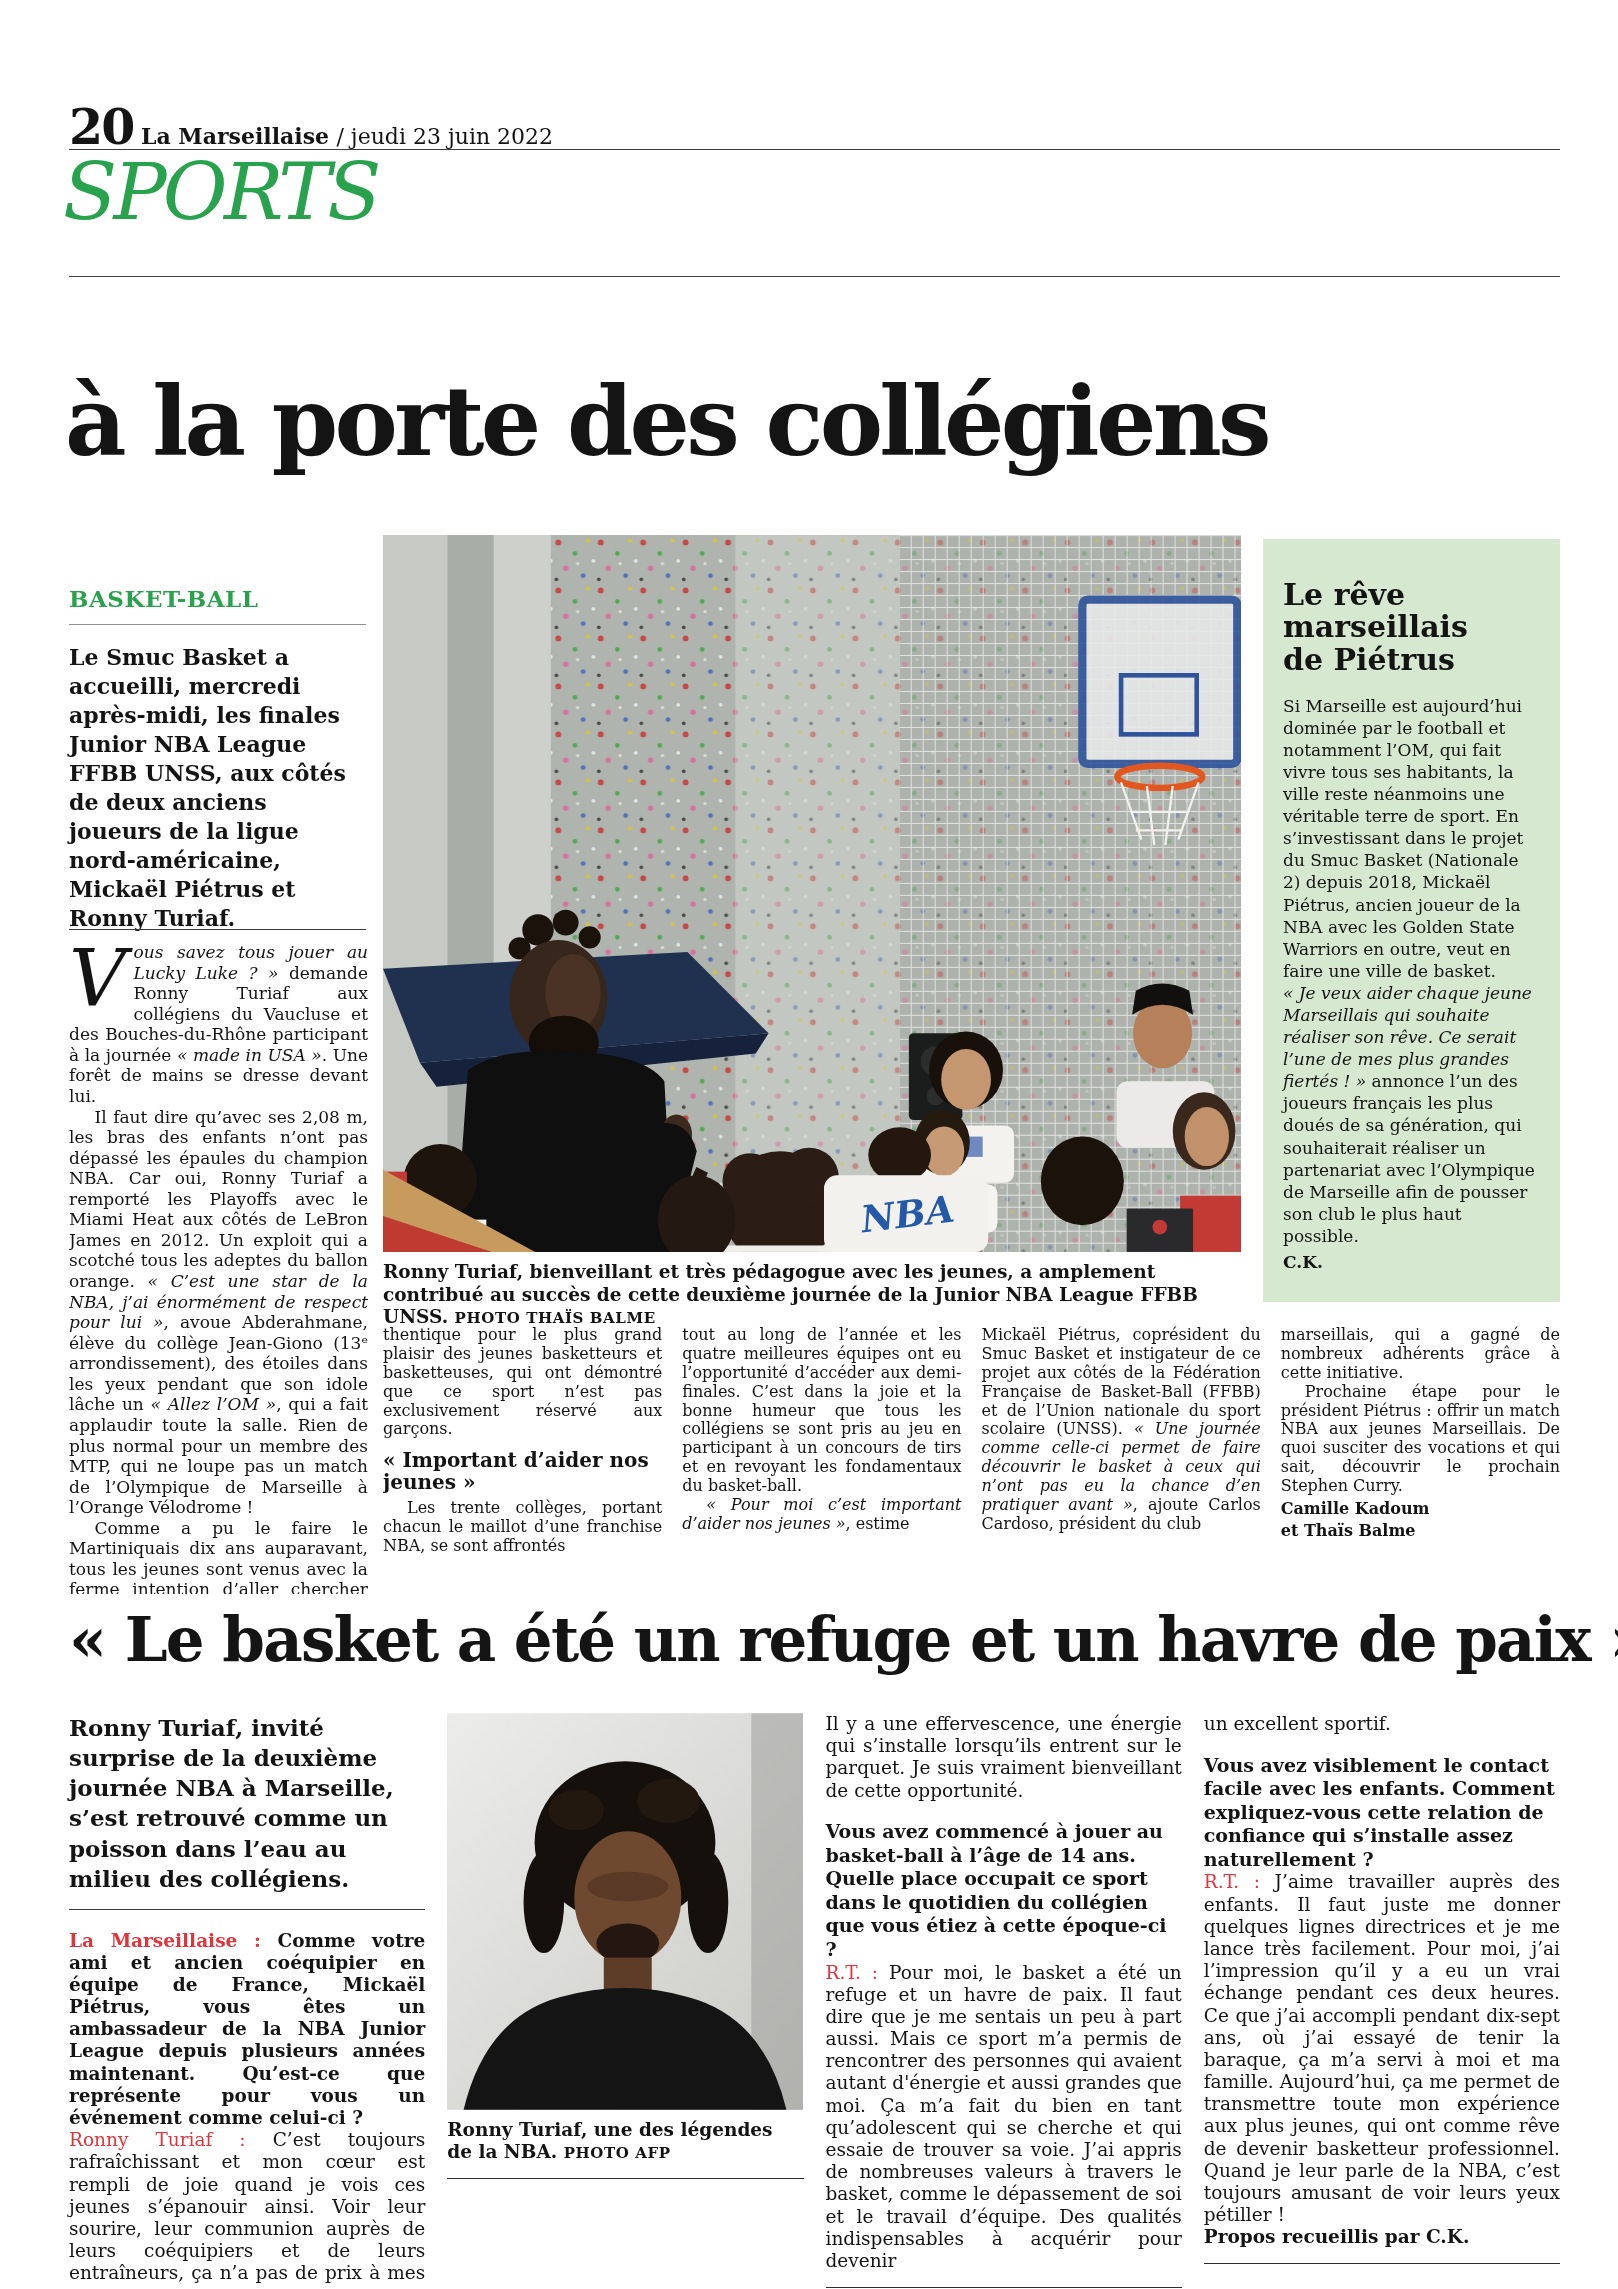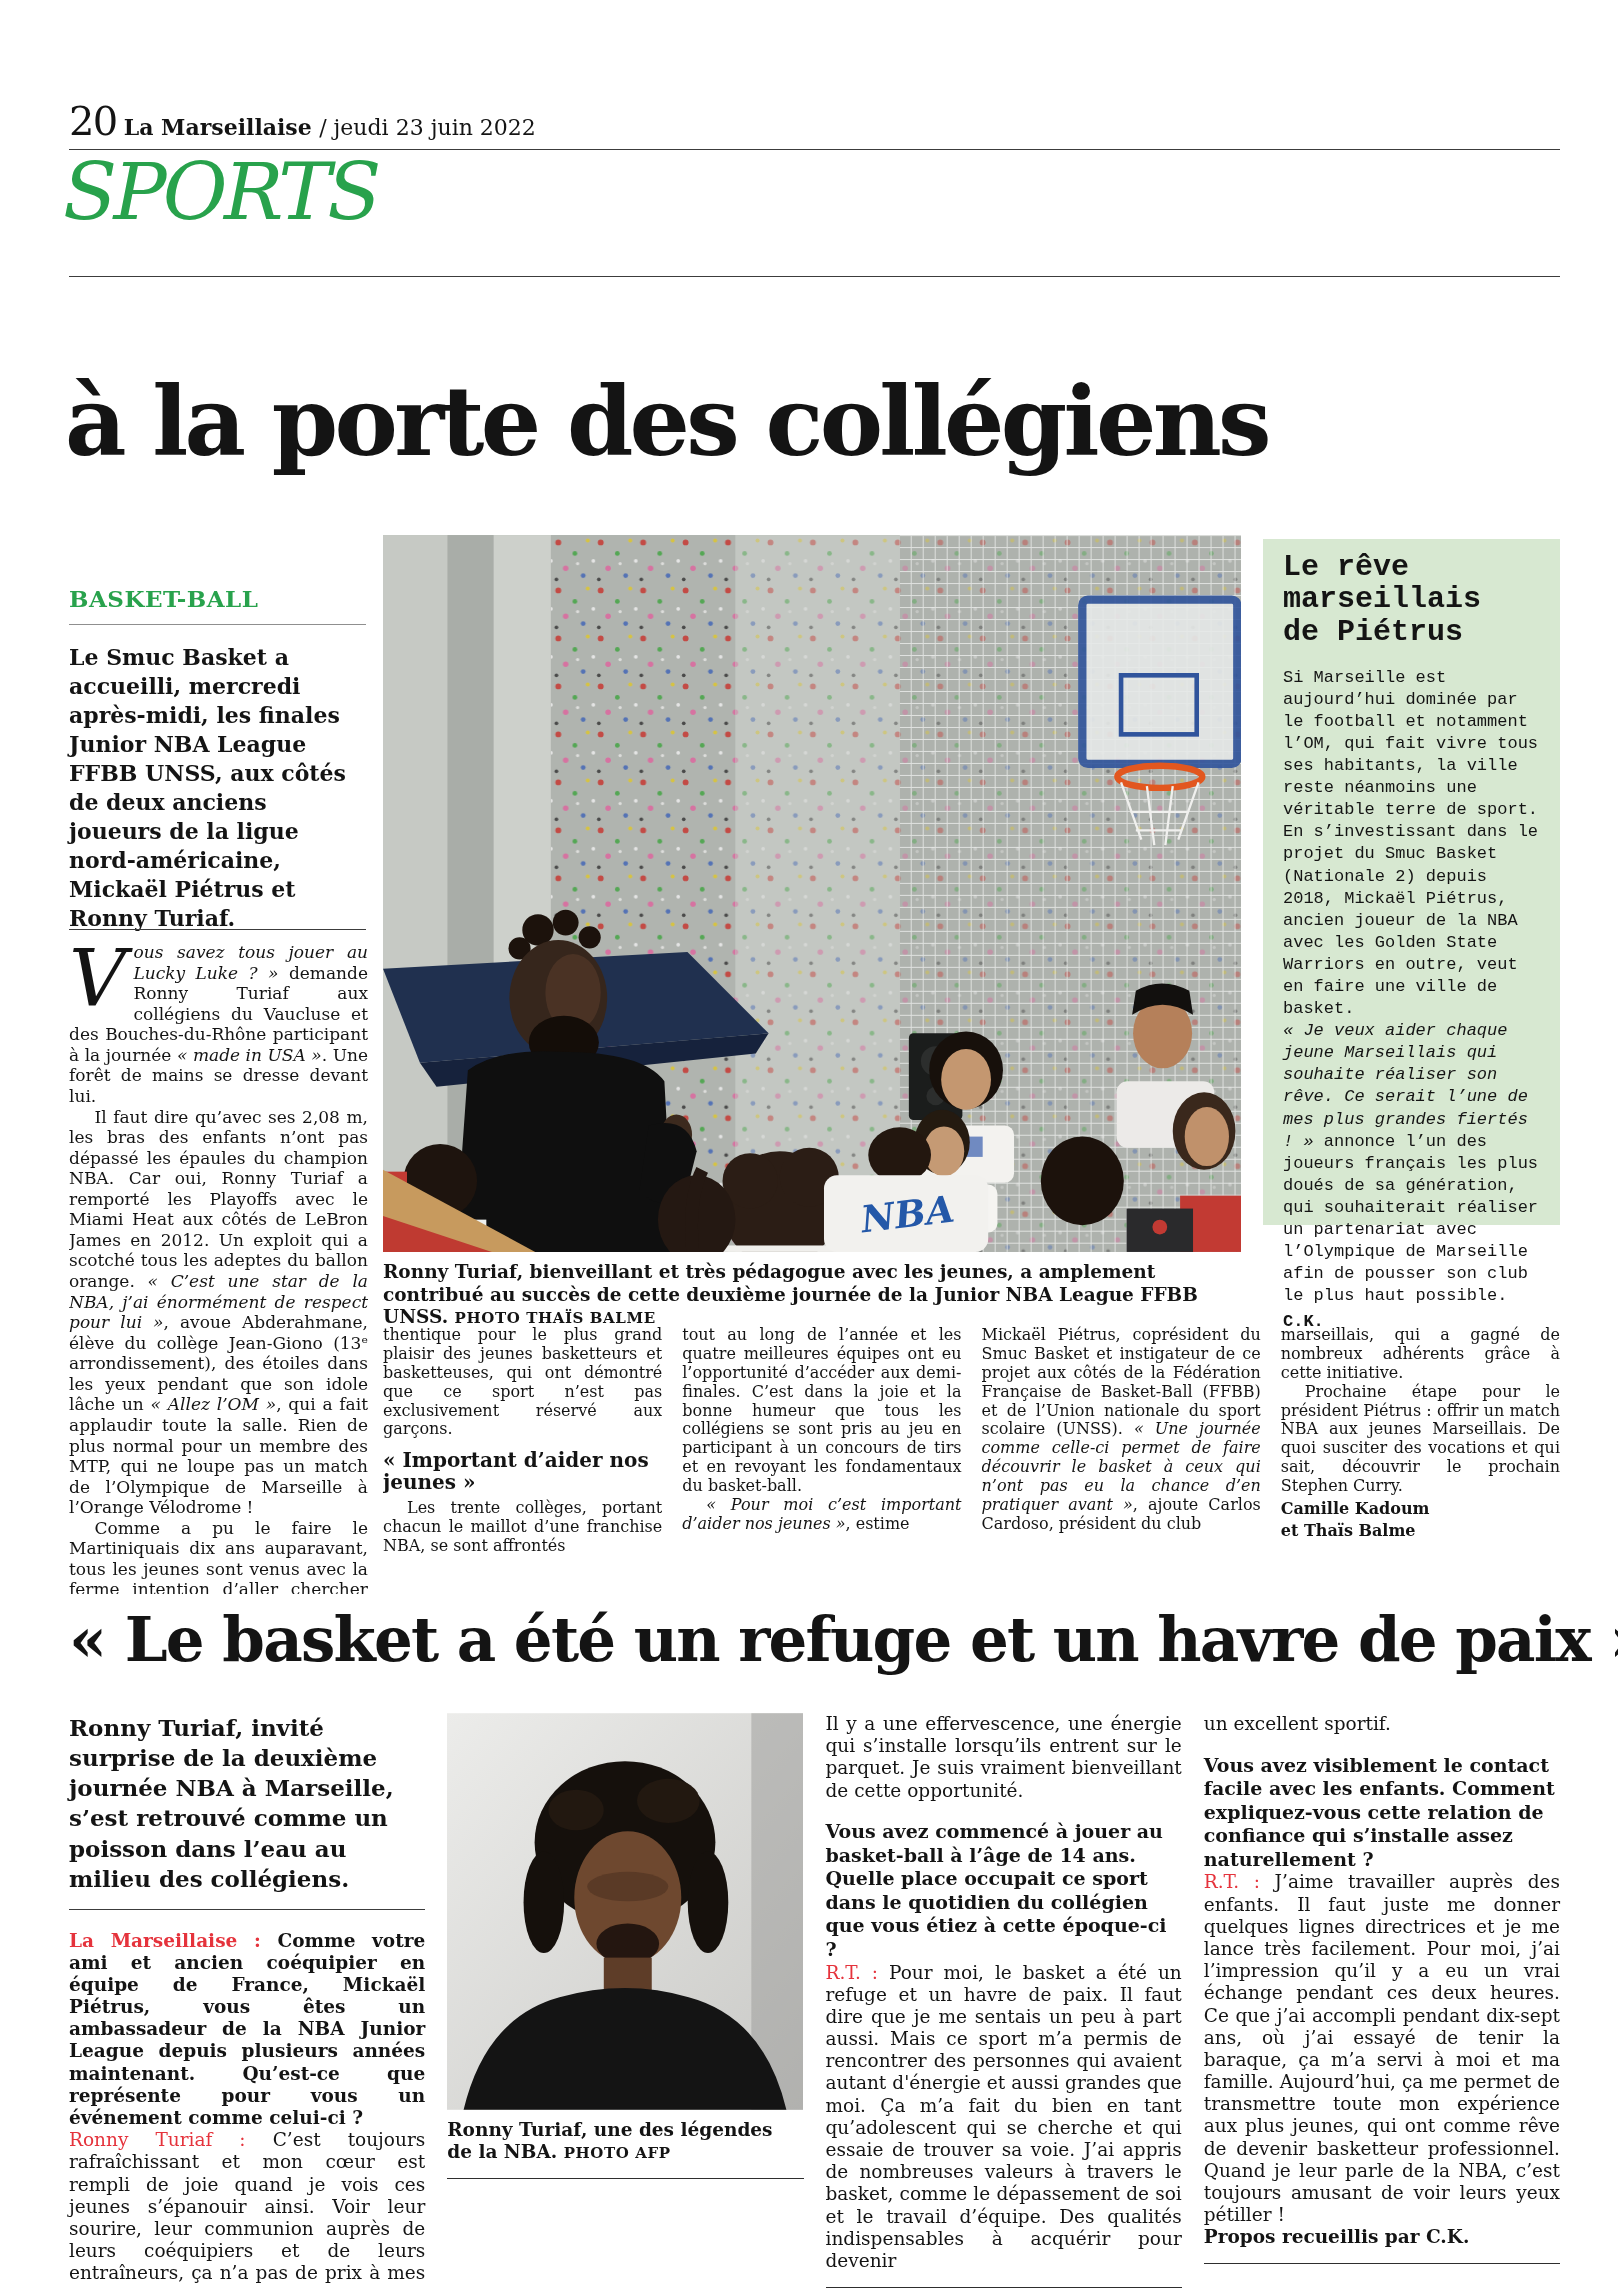--- a/index.html
+++ b/index.html
@@ -8,21 +8,21 @@
   html,body{margin:0;padding:0;}
   body{
     width:1619px;height:2290px;position:relative;background:#ffffff;
     font-family:"DejaVu Serif","Liberation Serif",serif;color:var(--ink);
     -webkit-font-smoothing:antialiased;
   }
   .abs{position:absolute;}
   .hrule{border-top:1.8px solid var(--rule);}
   
   .masthead{left:69px;top:98px;display:flex;align-items:baseline;gap:7.4px;}
-  .pagenum{font-size:40px;font-weight:normal;letter-spacing:-1.8px;}
+  .pagenum{font-size:49px;font-weight:bold;letter-spacing:-1.8px;}
   .brand{font-size:22px;font-weight:bold;}
   .edition{font-size:22px;}
   
   .sports{left:63px;top:153px;font-size:79px;font-weight:normal;font-style:italic;color:var(--green);letter-spacing:-3.7px;line-height:1;}
   
   .headline{left:65px;top:290px;width:1458px;font-size:95px;font-weight:bold;line-height:.93;letter-spacing:-3.7px;}
   .kicker{left:69px;top:585px;font-size:23px;font-weight:bold;color:var(--green);letter-spacing:0.5px;}
   .krule{left:69px;top:624px;width:297px;border-top:1.8px solid #8f8f8f;}
   .chapo{left:69px;top:643px;width:297px;font-size:22px;font-weight:bold;line-height:1.32;}
   .chaporule{left:69px;top:929px;width:297px;}
@@ -41,21 +41,21 @@
   .caption{left:383px;top:1261px;width:858px;font-size:18.5px;font-weight:bold;line-height:1.22;}
   .credit{font-size:15px;letter-spacing:0.6px;font-weight:bold;}
   
   .midgrid{left:383px;top:1326px;width:1177px;height:284px;display:grid;grid-template-columns:repeat(4,1fr);column-gap:20px;}
   .midgrid .mcol{overflow:hidden;font-size:16px;line-height:1.18;text-align:justify;}
   .midgrid p{margin:0;}
   .midgrid p.ind{text-indent:1.5em;}
   .subhead{font-size:20px;font-weight:bold;line-height:1.08;text-align:left;margin:11px 0 5.5px !important;}
   .byline{font-weight:bold;text-align:left;margin-top:3.7px !important;}
   
-  .sidebar{left:1263px;top:539px;width:297px;height:686px;background:var(--sidebar);box-sizing:border-box;padding:12px 20px;font-family:Liberation Mono, monospace;}
+  .sidebar{left:1263px;top:539px;width:297px;height:763px;background:var(--sidebar);box-sizing:border-box;padding:40px 20px;}
   .sidebar h3{margin:0 0 18.5px 0;font-size:30px;line-height:1.08;font-weight:bold;}
   .sidebar p{margin:0;font-size:17px;line-height:1.3;text-align:left;}
   .sidebar .sig{font-weight:bold;margin-top:3.7px;}
   
   .intheadline{left:69px;top:1609px;width:1491px;font-size:61px;font-weight:bold;letter-spacing:-1.8px;line-height:1;white-space:nowrap;}
   .bottomgrid{left:69px;top:1713px;width:1491px;display:grid;grid-template-columns:repeat(4,1fr);column-gap:22px;}
   .bcol{font-size:18.5px;line-height:1.2;text-align:justify;}
   .bcol p{margin:0;}
   .chapo2{font-size:23px;font-weight:bold;line-height:1.31;text-align:left;}
   .qarule{margin:14.8px 0 20px 0;}

